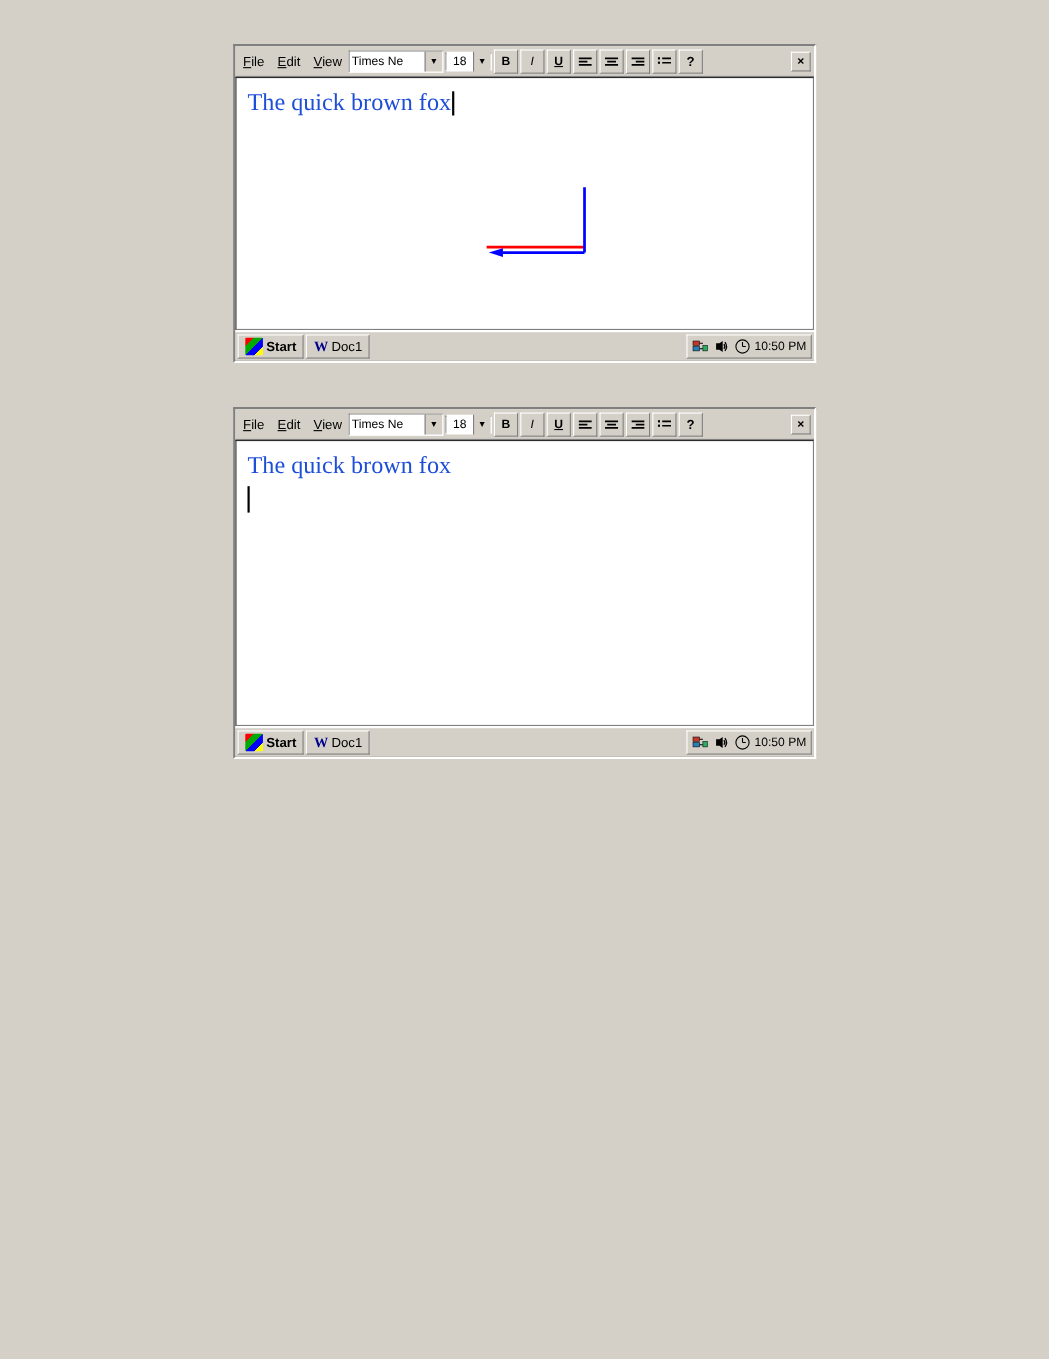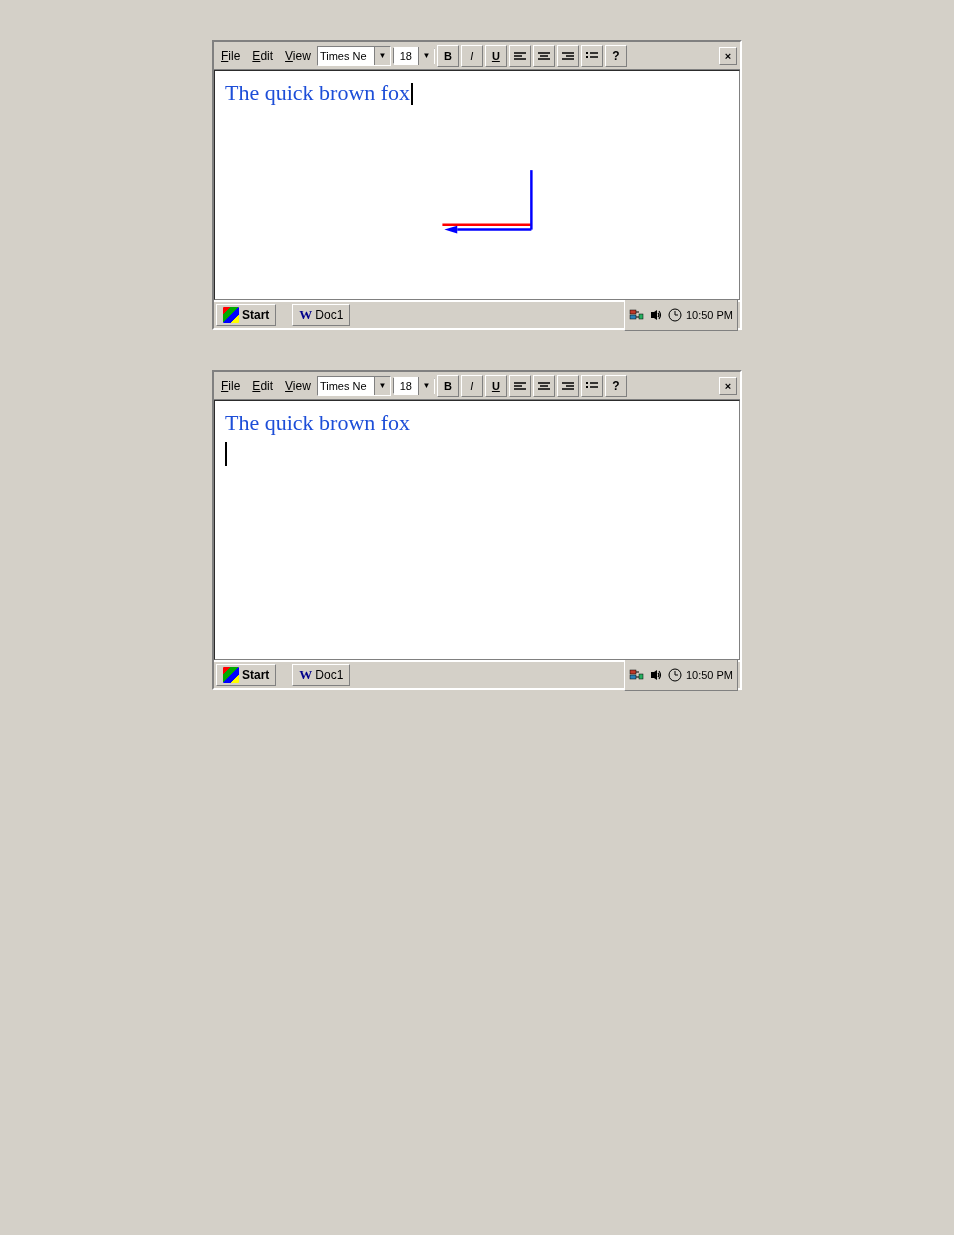--- a/index.html
+++ b/index.html
@@ -56,21 +56,21 @@
       display: flex;
       align-items: center;
       border: 1px solid #808080;
       border-right-color: #fff;
       border-bottom-color: #fff;
       background: #fff;
       height: 20px;
     }
 
     .font-combo input {
-      width: 56px;
+      width: 68px;
       height: 18px;
       border: none;
       outline: none;
       font-size: 11px;
       font-family: 'Arial', sans-serif;
       padding: 0 2px;
       background: #fff;
     }
 
     .combo-arrow {
@@ -182,21 +182,21 @@
       margin-left: 1px;
     }
 
     .taskbar {
       height: 28px;
       background: #d4d0c8;
       border-top: 2px solid #fff;
       display: flex;
       align-items: center;
       padding: 0 2px;
-      gap: 16px;
+      gap: 2px;
     }
 
     .start-btn {
       display: flex;
       align-items: center;
       gap: 3px;
       padding: 2px 6px;
       background: #d4d0c8;
       border: 1px solid #fff;
       border-right-color: #808080;
@@ -235,21 +235,21 @@
       font-weight: bold;
       font-size: 13px;
       font-family: 'Times New Roman', serif;
     }
 
     .taskbar-right {
       margin-left: auto;
       display: flex;
       align-items: center;
       gap: 3px;
-      height: 32px;
+      height: 22px;
       background: #d4d0c8;
       border: 1px solid #808080;
       border-left-color: #fff;
       border-top-color: #fff;
       padding: 0 4px;
     }
 
     .sys-icon {
       width: 16px;
       height: 16px;

